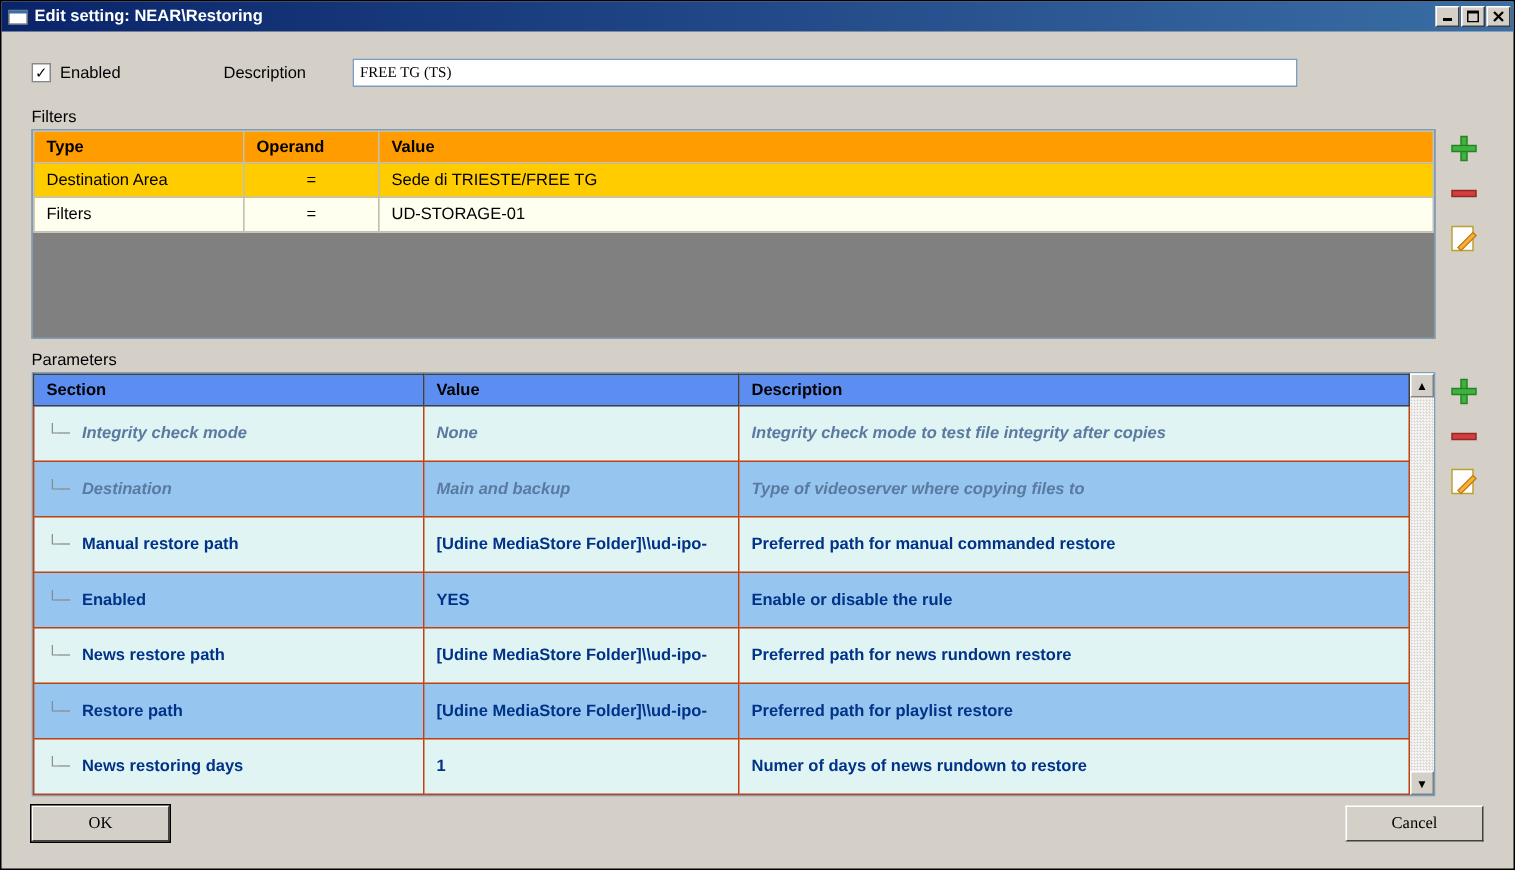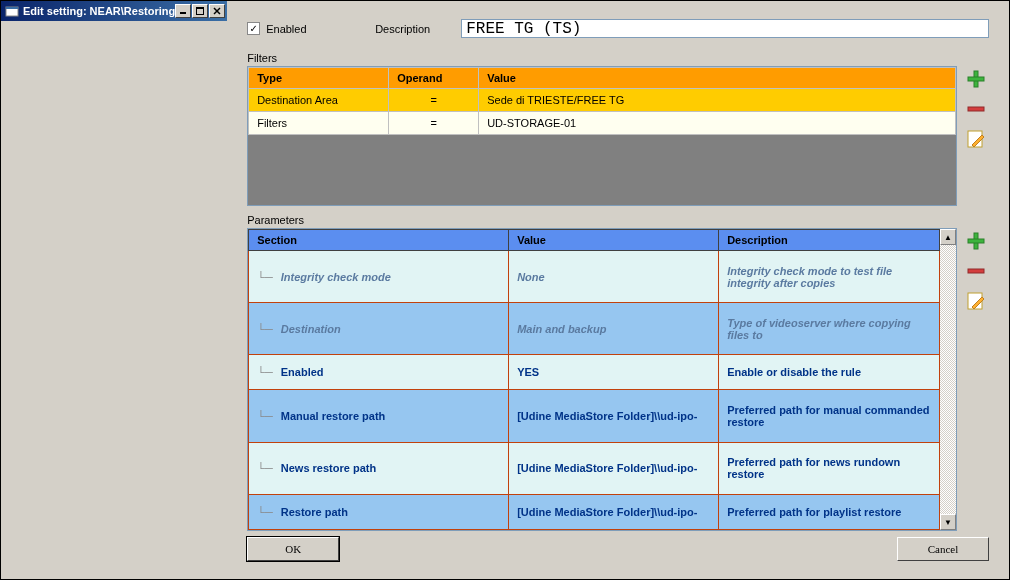--- a/index.html
+++ b/index.html
@@ -1,28 +1,28 @@
 <!DOCTYPE html>
 <html><head>
 <meta charset="utf-8">
 <style>
 * { box-sizing: border-box; margin: 0; padding: 0; }
 body { font-family: Tahoma, Verdana, sans-serif; font-size: 11px; background: #d4d0c8; }
-.window { width: 1010px; height: 580px; border: 1px solid #000; background: #d4d0c8; display: flex; flex-direction: row; }
+.window { width: 1010px; height: 580px; border: 1px solid #000; background: #d4d0c8; display: flex; flex-direction: column; }
 .titlebar { height: 20px; background: linear-gradient(to right, #0a246a, #3a6ea5); color: #fff; display: flex; align-items: center; padding: 0 2px 0 4px; }
 .titlebar-icon { width: 14px; height: 14px; margin-right: 4px; display: inline-flex; align-items: center; justify-content: center; }
 .titlebar-title { flex: 1; font-weight: bold; font-size: 11px; }
 .titlebar-btns { display: flex; gap: 1px; }
 .titlebar-btn { width: 16px; height: 14px; background: #d4d0c8; border: 1px solid #fff; border-right-color: #404040; border-bottom-color: #404040; font-family: Marlett, sans-serif; font-size: 10px; display: flex; align-items: center; justify-content: center; cursor: pointer; color: #000; }
 .content { flex: 1; padding: 18px 20px 10px 20px; display: flex; flex-direction: column; }
 .toprow { display: flex; align-items: center; gap: 8px; margin-bottom: 14px; }
 .checkbox-wrap { display: flex; align-items: center; gap: 6px; width: 120px; }
 .checkbox { width: 13px; height: 13px; border: 1px solid #888; background: #fff; display: flex; align-items: center; justify-content: center; font-size: 10px; }
 .desc-label { width: 78px; }
-.desc-input { flex: 1; max-width: 630px; border: 1px solid #7f9db9; background: #fff; padding: 2px 4px; height: 19px; font-family: Liberation Mono, monospace; font-size: 16px; }
+.desc-input { flex: 1; max-width: 630px; border: 1px solid #7f9db9; background: #fff; padding: 2px 4px; height: 19px; font-family: Liberation Serif, serif; font-size: 10px; }
 .section-label { margin-bottom: 2px; }
 .split { display: flex; gap: 6px; margin-bottom: 8px; }
 .grid-wrapper { flex: 1; border: 1px solid #7f9db9; background: #808080; }
 .filters-grid { border-collapse: collapse; width: 100%; background: #eab308; font-size: 11px; }
 .filters-grid th { background: #ff9c00; color: #000; border: 1px solid #c0c0c0; padding: 4px 8px; text-align: left; font-weight: bold; }
 .filters-grid td { border: 1px solid #c0c0c0; padding: 5px 8px; background: #fffff0; }
 .filters-grid tr.highlight td { background: #ffcc00; }
 .filters-grid td.center { text-align: center; }
 .filters-height { height: 140px; }
 .params-split { display: flex; gap: 6px; flex: 1; }
@@ -159,38 +159,43 @@
                 <td><span class="tree-dash">└─</span>Integrity check mode</td>
                 <td>None</td>
                 <td>Integrity check mode to test file integrity after copies</td>
               </tr>
               <tr class="italic">
                 <td><span class="tree-dash">└─</span>Destination</td>
                 <td>Main and backup</td>
                 <td>Type of videoserver where copying files to</td>
               </tr>
               <tr>
+                <td><span class="tree-dash">└─</span>Manual restore path</td>
+                <td>[Udine MediaStore Folder]\\ud-ipo-</td>
+                <td>Preferred path for manual commanded restore</td>
+              </tr>
+              <tr>
                 <td><span class="tree-dash">└─</span>Enabled</td>
                 <td>YES</td>
                 <td>Enable or disable the rule</td>
               </tr>
               <tr>
-                <td><span class="tree-dash">└─</span>Manual restore path</td>
-                <td>[Udine MediaStore Folder]\\ud-ipo-</td>
-                <td>Preferred path for manual commanded restore</td>
-              </tr>
-              <tr>
                 <td><span class="tree-dash">└─</span>News restore path</td>
                 <td>[Udine MediaStore Folder]\\ud-ipo-</td>
                 <td>Preferred path for news rundown restore</td>
               </tr>
               <tr>
                 <td><span class="tree-dash">└─</span>Restore path</td>
                 <td>[Udine MediaStore Folder]\\ud-ipo-</td>
                 <td>Preferred path for playlist restore</td>
+              </tr>
+              <tr>
+                <td><span class="tree-dash">└─</span>News restoring days</td>
+                <td>1</td>
+                <td>Numer of days of news rundown to restore</td>
               </tr>
             </tbody>
         </table>
         <div class="scrollbar">
           <div class="scroll-btn">▲</div>
           <div class="scroll-track"></div>
           <div class="scroll-btn">▼</div>
         </div>
       </div>
       <div class="side-btns">

